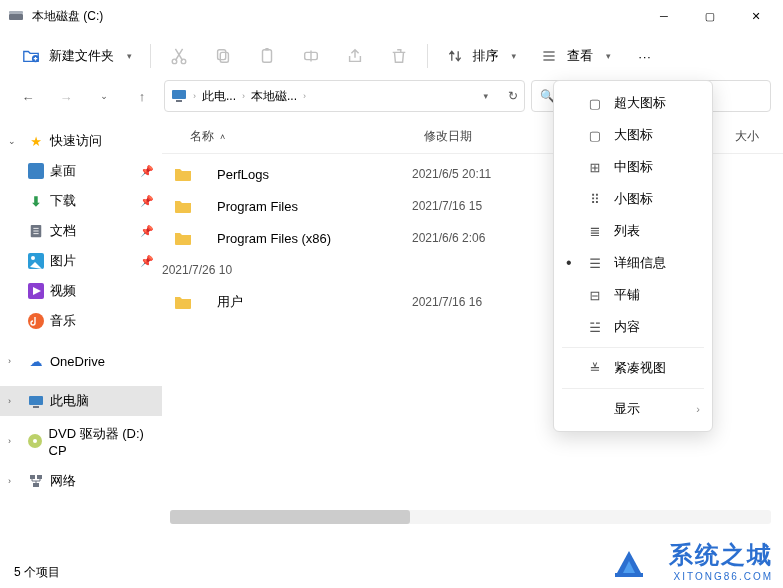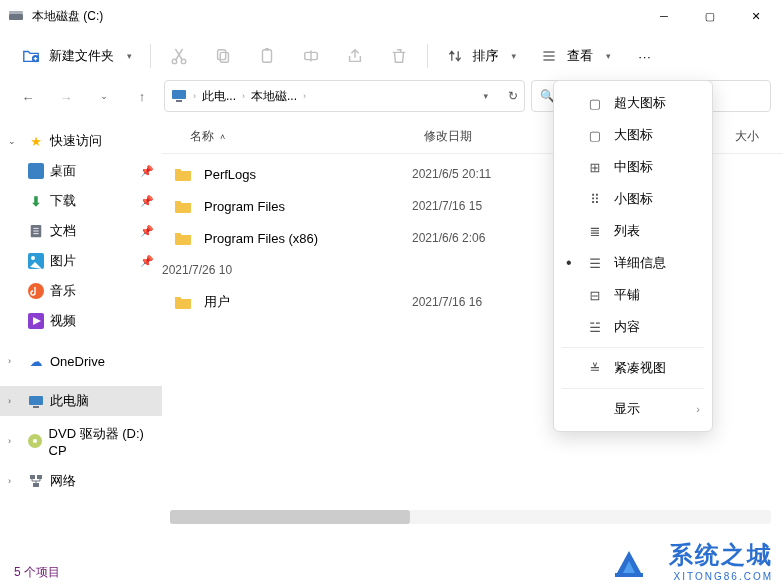--- a/index.html
+++ b/index.html
@@ -42,37 +42,37 @@
 .cols { display: flex; height: 34px; border-bottom: 1px solid #eee; font-size: 12px; color: #444; }
 .col { display: flex; align-items: center; padding: 0 12px; gap: 6px; }
 .col-name { width: 250px; padding-left: 28px; }
 .col-date { width: 150px; }
 .col-type { flex: 1; }
 .col-size { width: 60px; }
 .sort-arrow { font-size: 9px; }
 
 .files { padding: 4px 0; }
 .file-row { display: flex; height: 32px; align-items: center; font-size: 13px; }
-.file-name-cell { width: 250px; display: flex; align-items: center; gap: 12px; padding-left: 12px; }
+.file-name-cell { width: 250px; display: flex; align-items: center; gap: 25px; padding-left: 12px; }
 .file-date-cell { width: 150px; color: #555; font-size: 12px; }
 .folder-icon { width: 18px; height: 18px; }
 
 .hscroll { position: absolute; bottom: 64px; left: 170px; right: 12px; height: 14px; background: #f4f4f4; border-radius: 3px; }
 .hscroll-thumb { height: 100%; width: 240px; background: #ccc; border-radius: 3px; }
 
 
 .view-menu { position: absolute; top: 80px; right: 70px; width: 160px; background: #fff; border: 1px solid #ddd; border-radius: 6px; box-shadow: 0 6px 20px rgba(0,0,0,0.15); padding: 6px; z-index: 10; }
 .vm-item { display: flex; align-items: center; height: 32px; padding: 0 6px; gap: 10px; border-radius: 4px; font-size: 13px; }
 .vm-icon { width: 18px; display: flex; justify-content: center; color: #555; }
 .vm-dot { width: 10px; color: #333; font-size: 16px; }
 .vm-sep { height: 1px; background: #eee; margin: 4px 2px; }
 .vm-item .sub { margin-left: auto; color: #888; font-size: 11px; }
 
 
-.status { height: 28px; display: flex; align-items: center; padding: 0 14px; font-size: 12px; color: #701a75; }
+.status { height: 28px; display: flex; align-items: center; padding: 0 14px; font-size: 12px; color: #000000; }
 
 
 .watermark { position: absolute; bottom: 6px; right: 10px; display: flex; align-items: center; gap: 20px; }
 .wm-icon { width: 40px; height: 40px; }
 .wm-text { font-family: "KaiTi","STKaiti",serif; }
 .wm-main { font-size: 24px; color: #2b6fd0; font-weight: bold; letter-spacing: 2px; }
 .wm-sub { font-size: 10px; color: #2b6fd0; letter-spacing: 2px; text-align: right; }
 </style>
 </head>
 <body>
@@ -242,34 +242,34 @@
             <circle cx="5" cy="5" r="2" fill="#fff"></circle>
             <path d="M2 14 l5-5 7 7" fill="#fff"></path>
           </svg>
         </span>
         <span>图片</span>
         <span class="pin">📌</span>
       </div>
     <div class="side-item l2">
         <span class="side-icon">
           <svg viewBox="0 0 16 16" width="16" height="16">
+            <rect width="16" height="16" rx="2" fill="#8b3fd1"></rect>
+            <path d="M5 4 l8 4 -8 4 z" fill="#fff"></path>
+          </svg>
+        </span>
+        <span>视频</span>
+      </div>
+    <div class="side-item l2">
+        <span class="side-icon">
+          <svg viewBox="0 0 16 16" width="16" height="16">
             <circle cx="8" cy="8" r="8" fill="#f0652f"></circle>
             <path d="M7 4 v6 a2 2 0 1 1-2-2" fill="none" stroke="#fff" stroke-width="1.4"></path>
           </svg>
         </span>
         <span>音乐</span>
-      </div>
-    <div class="side-item l2">
-        <span class="side-icon">
-          <svg viewBox="0 0 16 16" width="16" height="16">
-            <rect width="16" height="16" rx="2" fill="#8b3fd1"></rect>
-            <path d="M5 4 l8 4 -8 4 z" fill="#fff"></path>
-          </svg>
-        </span>
-        <span>视频</span>
       </div>
     <div style="height:10px"></div>
     <div class="side-item">
         <span class="exp">›</span>
         <span class="side-icon" style="color:#2b6fd0;">☁</span>
         <span>OneDrive</span>
       </div>
     <div style="height:10px"></div>
     <div class="side-item selected">
         <span class="exp">›</span>

